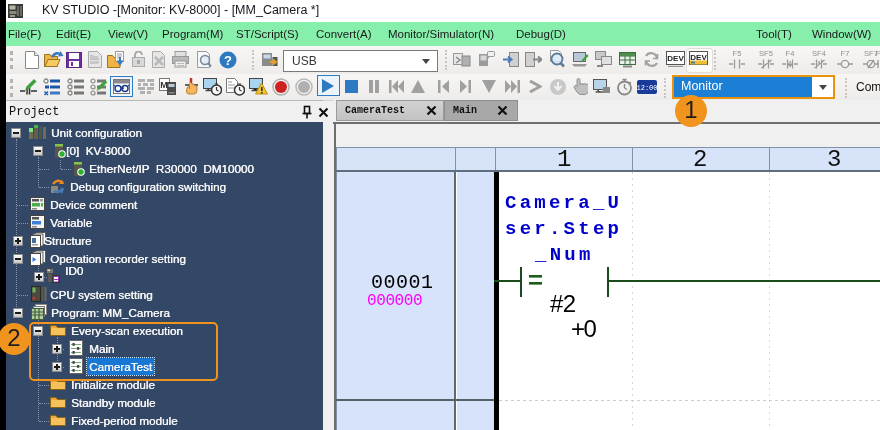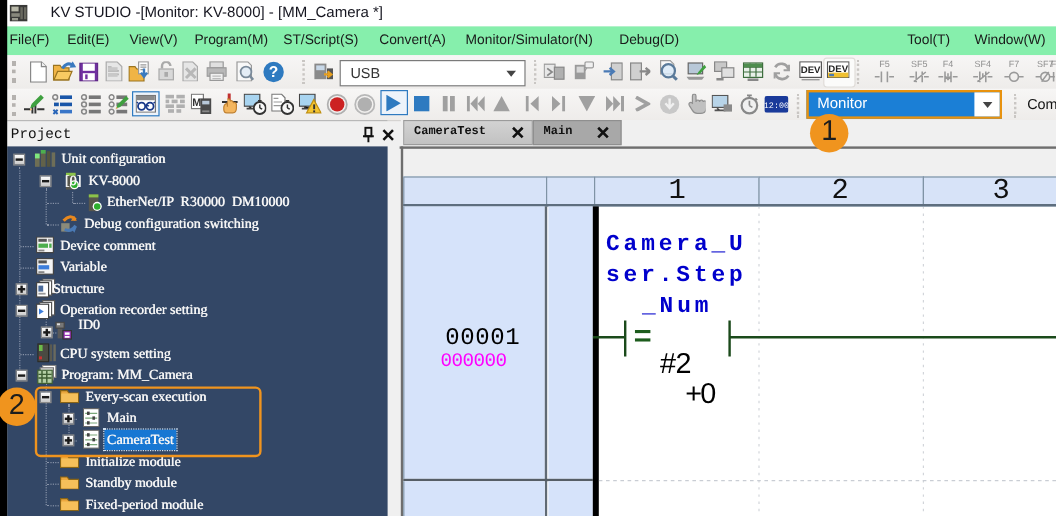--- a/index.html
+++ b/index.html
@@ -30,21 +30,21 @@
   
   #tabbar{left:334px;top:100px;width:546px;height:22px;background:#f0f0f0;}
   .tab{position:absolute;top:100px;height:21px;font-family:"Liberation Mono",monospace;font-size:10px;font-weight:bold;color:#111;}
   
   #cwtop{left:333px;top:122px;width:547px;height:2px;background:#6e6e6e;}
   #cwleft{left:334px;top:122px;width:2px;height:308px;background:#6e6e6e;}
   
   .hcell{position:absolute;top:147px;height:25px;background:#d7e3f8;border:1px solid #7f93a5;box-sizing:border-box;}
   .hnum{position:absolute;top:148px;height:24px;font-family:"Liberation Mono",monospace;font-size:24px;color:#111;line-height:24px;}
   
-  .trow{position:absolute;color:#f5f5f5;font-size:11.7px;font-family:Liberation Serif, serif;white-space:pre;letter-spacing:0px;text-shadow:0.4px 0 0 #f5f5f5;}
+  .trow{position:absolute;color:#f5f5f5;font-size:11.7px;font-family:Liberation Sans, sans-serif;white-space:pre;letter-spacing:0px;text-shadow:0.4px 0 0 #f5f5f5;}
   .pmbox{position:absolute;width:10px;height:10px;background:linear-gradient(#ffffff,#c8c8c8);border:1px solid #8a8a8a;box-sizing:border-box;}
   .pmbox:after{content:"";position:absolute;left:1.2px;top:3.3px;width:5.6px;height:1.5px;background:#1a1a1a;}
   .pmbox.plus:before{content:"";position:absolute;left:3.3px;top:1.2px;width:1.5px;height:5.6px;background:#1a1a1a;}
   .badge{position:absolute;width:32px;height:32px;border-radius:50%;background:#f0941e;color:#1d1d1d;
          font-size:24px;text-align:center;line-height:30px;}
   .dotv{position:absolute;width:1px;border-left:1px dotted #8893a8;}
   .doth{position:absolute;height:1px;border-top:1px dotted #8893a8;}
 </style>
 </head>
 <body>
@@ -528,21 +528,21 @@
     <path d="M1 5 h14 v7 h-14 z" fill="#f6c05a"></path>
   </svg>
   <svg class="abs" style="left:50px;top:413px" width="16" height="13">
     <path d="M0.5 12.5 v-10 h5.5 l1.5 2 h8 v8 z" fill="#eca83e" stroke="#8a6516"></path>
     <path d="M1 5 h14 v7 h-14 z" fill="#f6c05a"></path>
   </svg>
 </div>
 
 <div id="treerows">
   <div class="trow" style="left:51px;top:126px">Unit configuration</div>
-  <div class="trow" style="left:54px;top:144px">[0]  KV-8000</div>
+  <div class="trow" style="left:66px;top:144px">[0]  KV-8000</div>
   <div class="trow" style="left:89px;top:162px">EtherNet/IP  R30000  DM10000</div>
   <div class="trow" style="left:70px;top:180px">Debug configuration switching</div>
   <div class="trow" style="left:50px;top:198px">Device comment</div>
   <div class="trow" style="left:50px;top:216px">Variable</div>
   <div class="trow" style="left:44px;top:234px">Structure</div>
   <div class="trow" style="left:50px;top:252px">Operation recorder setting</div>
   <div class="trow" style="left:65px;top:264px">ID0</div>
   <div class="trow" style="left:50px;top:288px">CPU system setting</div>
   <div class="trow" style="left:51px;top:306px">Program: MM_Camera</div>
   <div class="trow" style="left:71px;top:324px">Every-scan execution</div>

